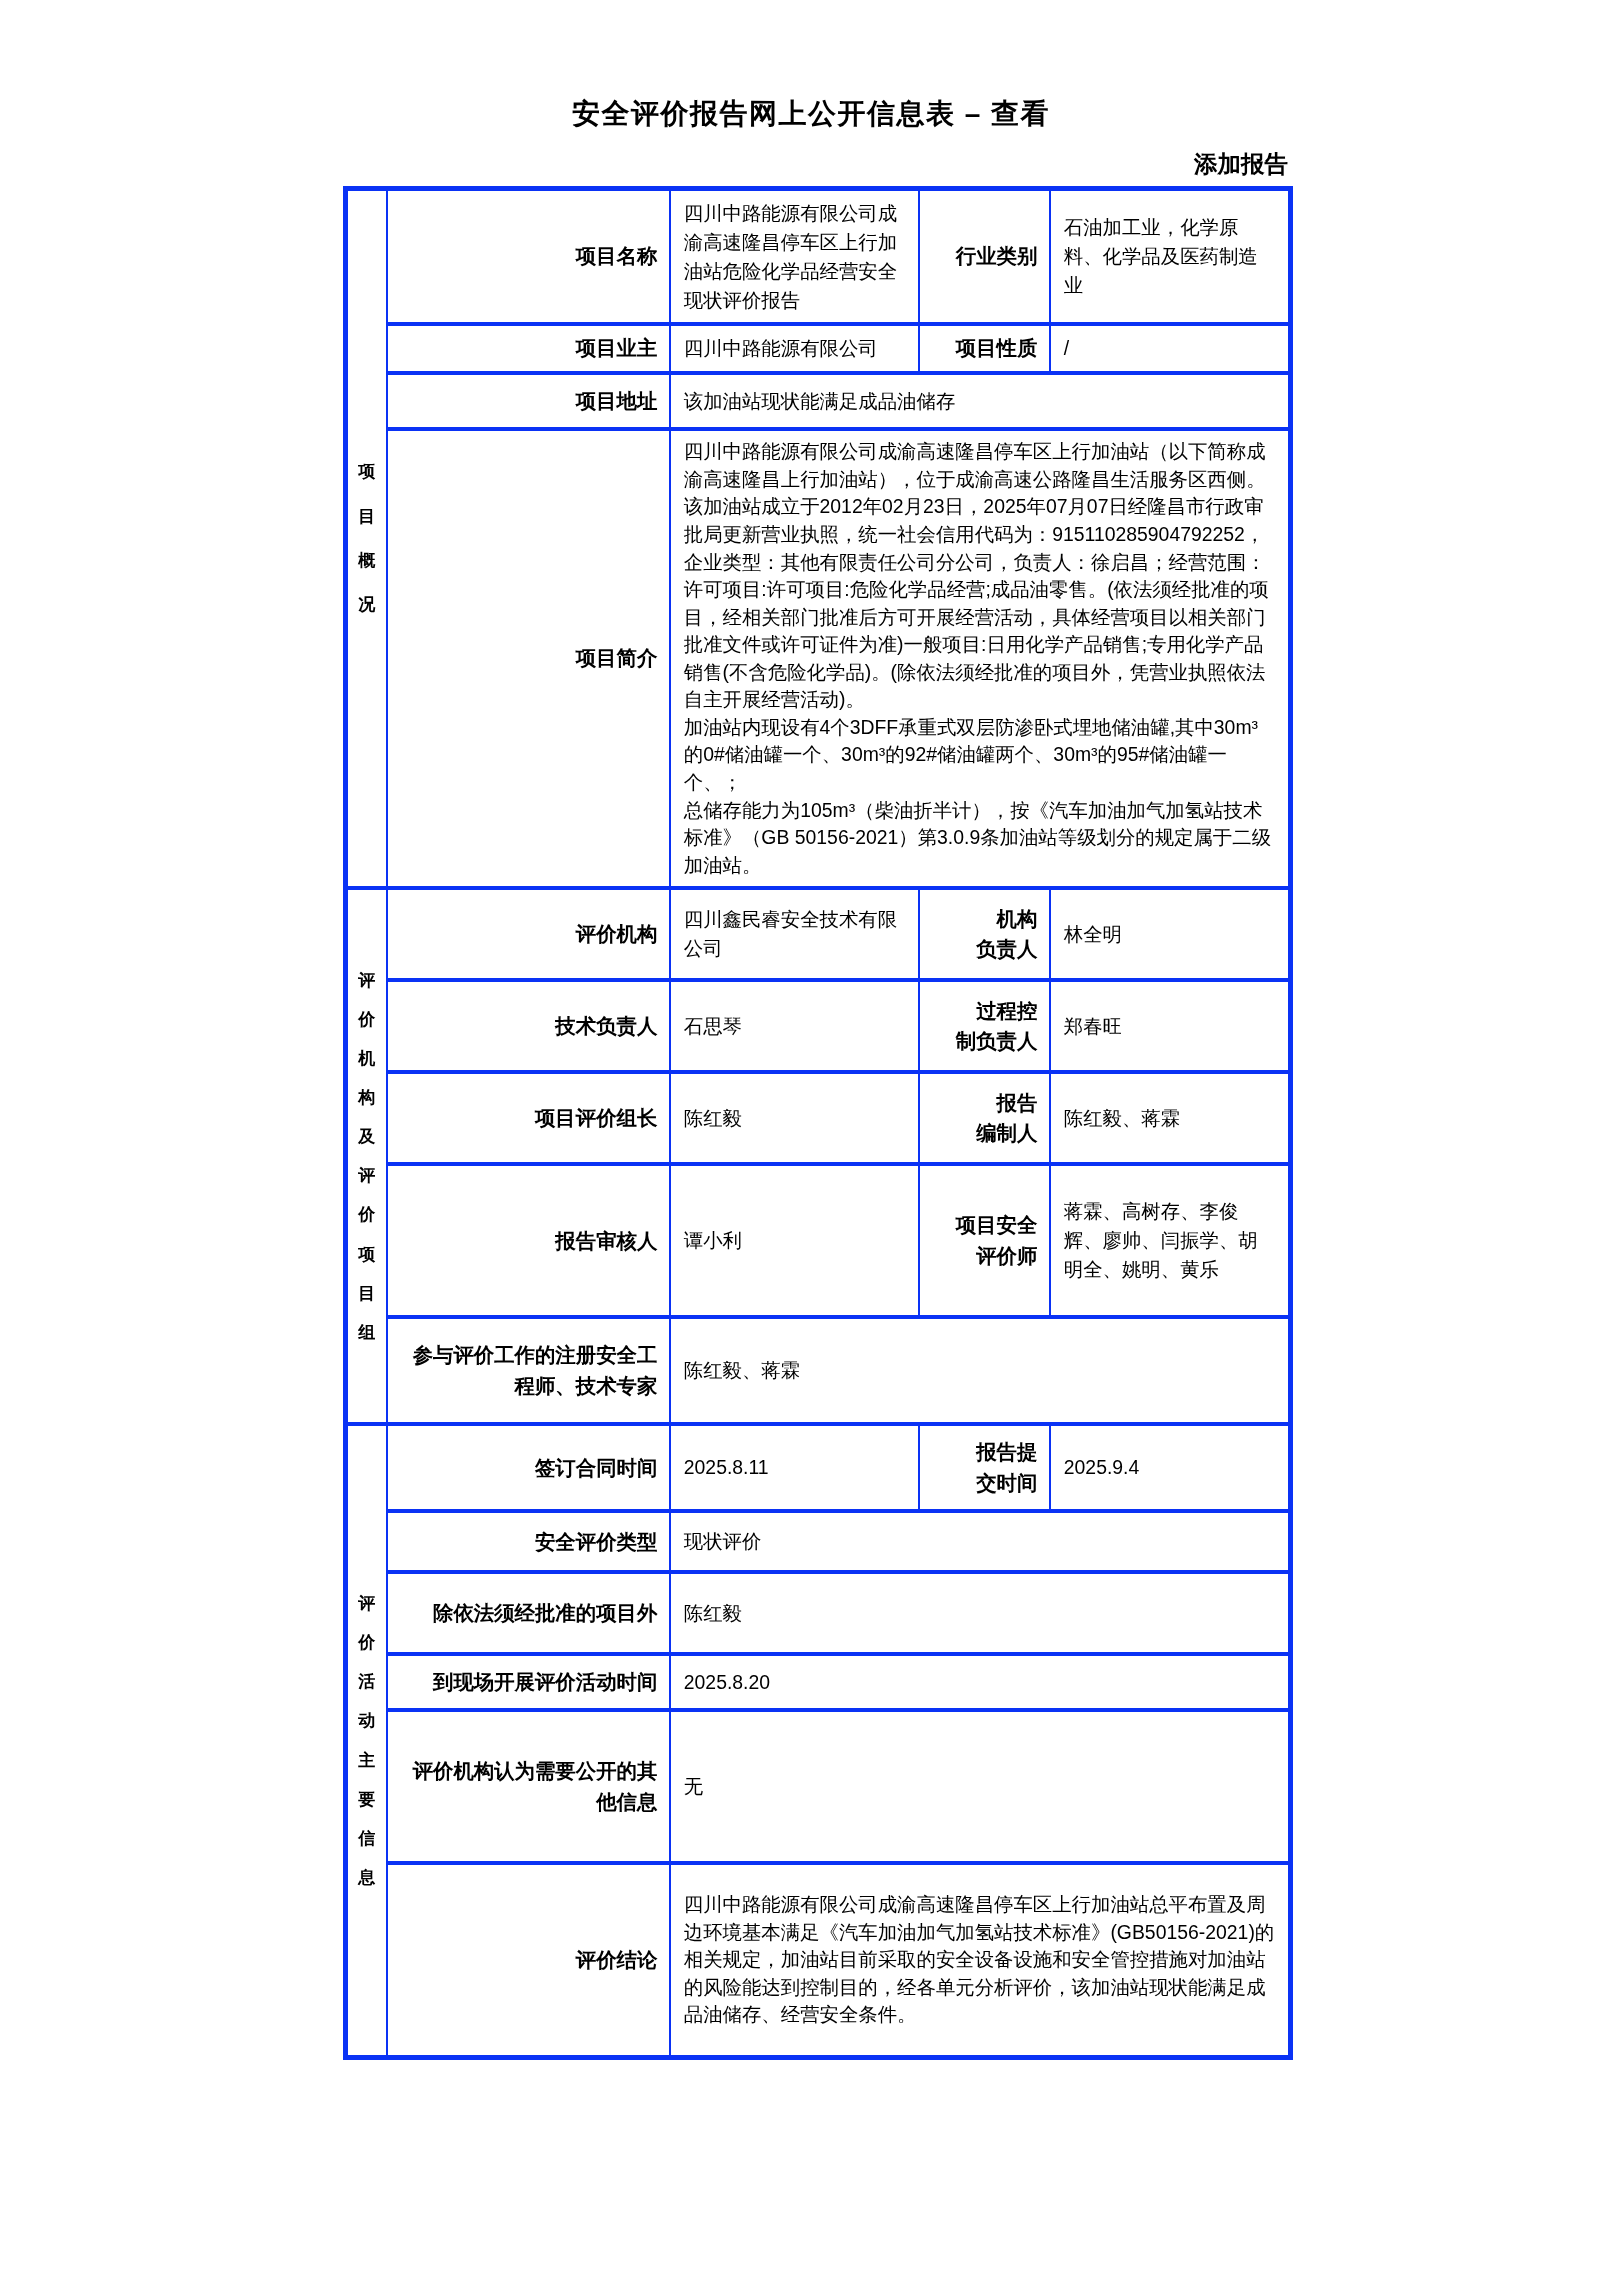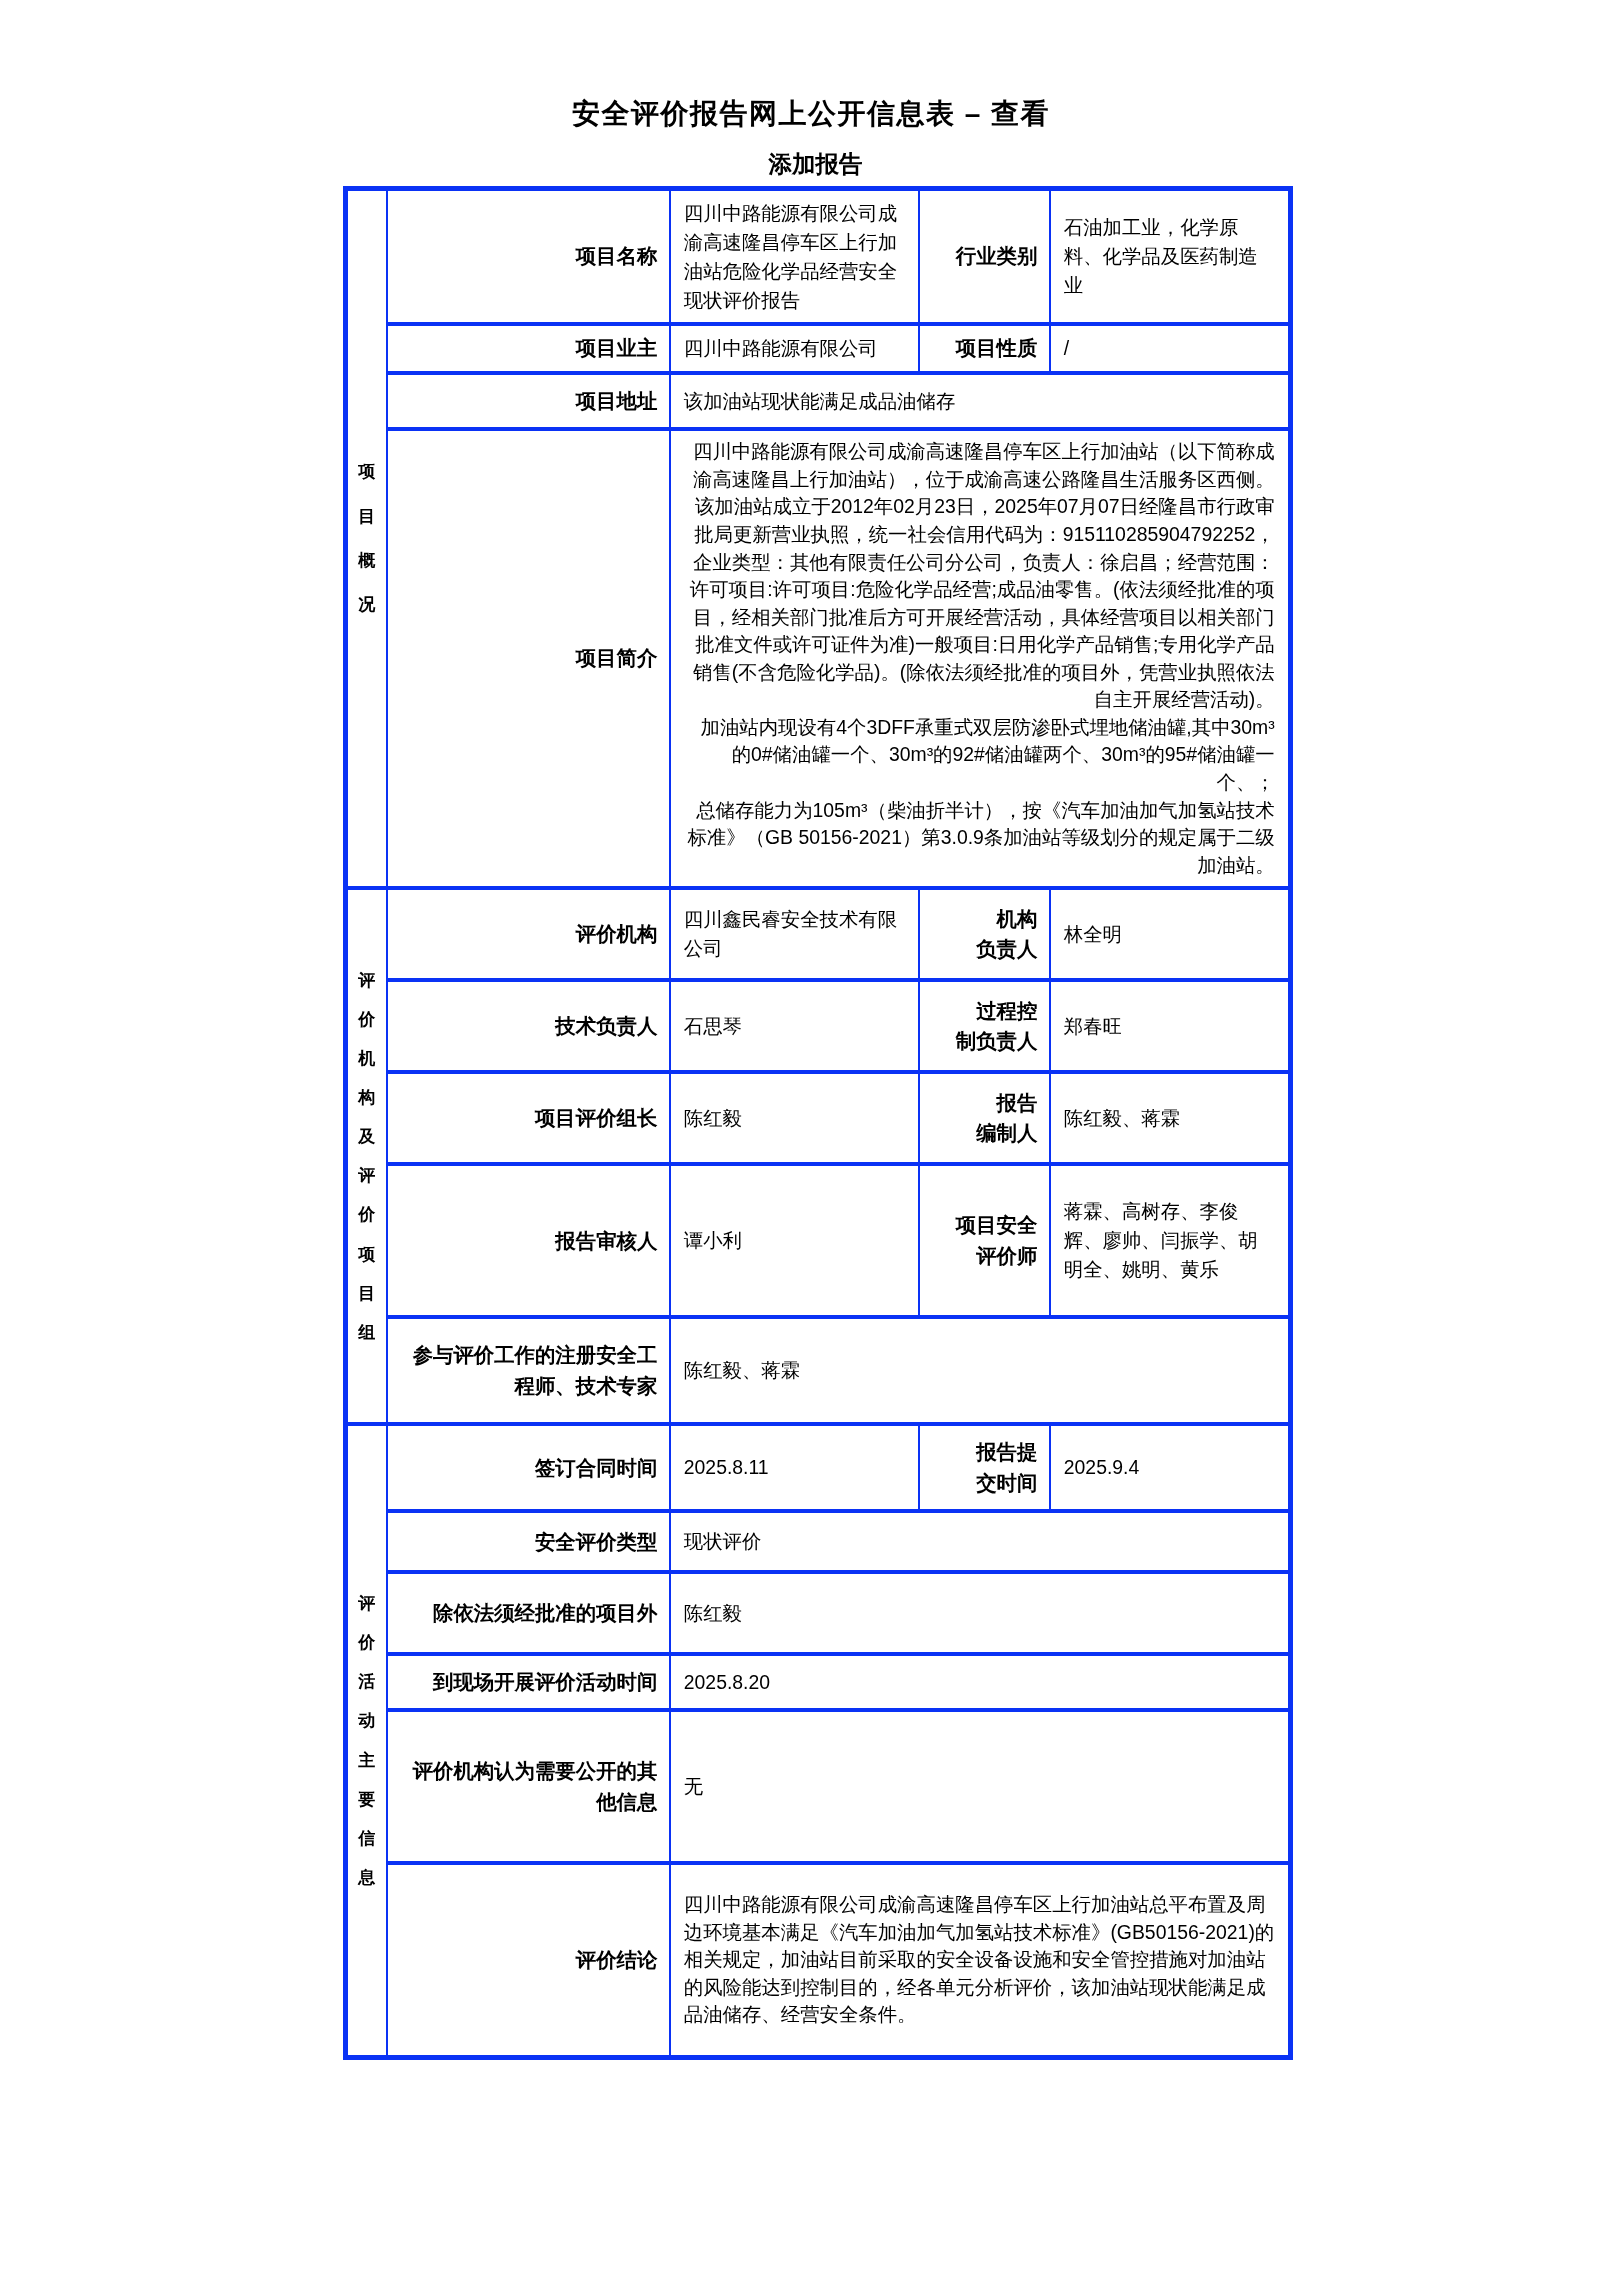--- a/index.html
+++ b/index.html
@@ -14,21 +14,21 @@
   .page-title{
     padding-top:95px;
     text-align:center;
     font-size:28px;
     font-weight:700;
     letter-spacing:1.5px;
   }
   .toolbar{
     width:945px;
     margin:15.3px 0 6.1px 343px;
-    text-align:center;
+    text-align:right;
   }
   .add-report{
     display:inline-block;
     font-size:23.5px;
     font-weight:700;
     color:#000;
     cursor:pointer;
     text-decoration:none;
   }
   table.report{
@@ -62,21 +62,21 @@
     text-align:right;
     padding:7.2px 11.2px;
     line-height:1.5;
   }
   
   td.val{
     font-size:19.4px;
     padding:7.2px 13.3px;
     line-height:1.5;
   }
-  .pre{white-space:pre-line;text-align:right;}
+  .pre{white-space:pre-line;}
   td.val.big{line-height:1.42;}
   
   tr.h-name   {height:118px;}
   tr.h-owner  {height:49px;}
   tr.h-addr   {height:56px;}
   tr.h-summary{height:424px;}
   tr.h-org    {height:92px;}
   tr.h-tech   {height:92px;}
   tr.h-leader {height:92px;}
   tr.h-review {height:153px;}

